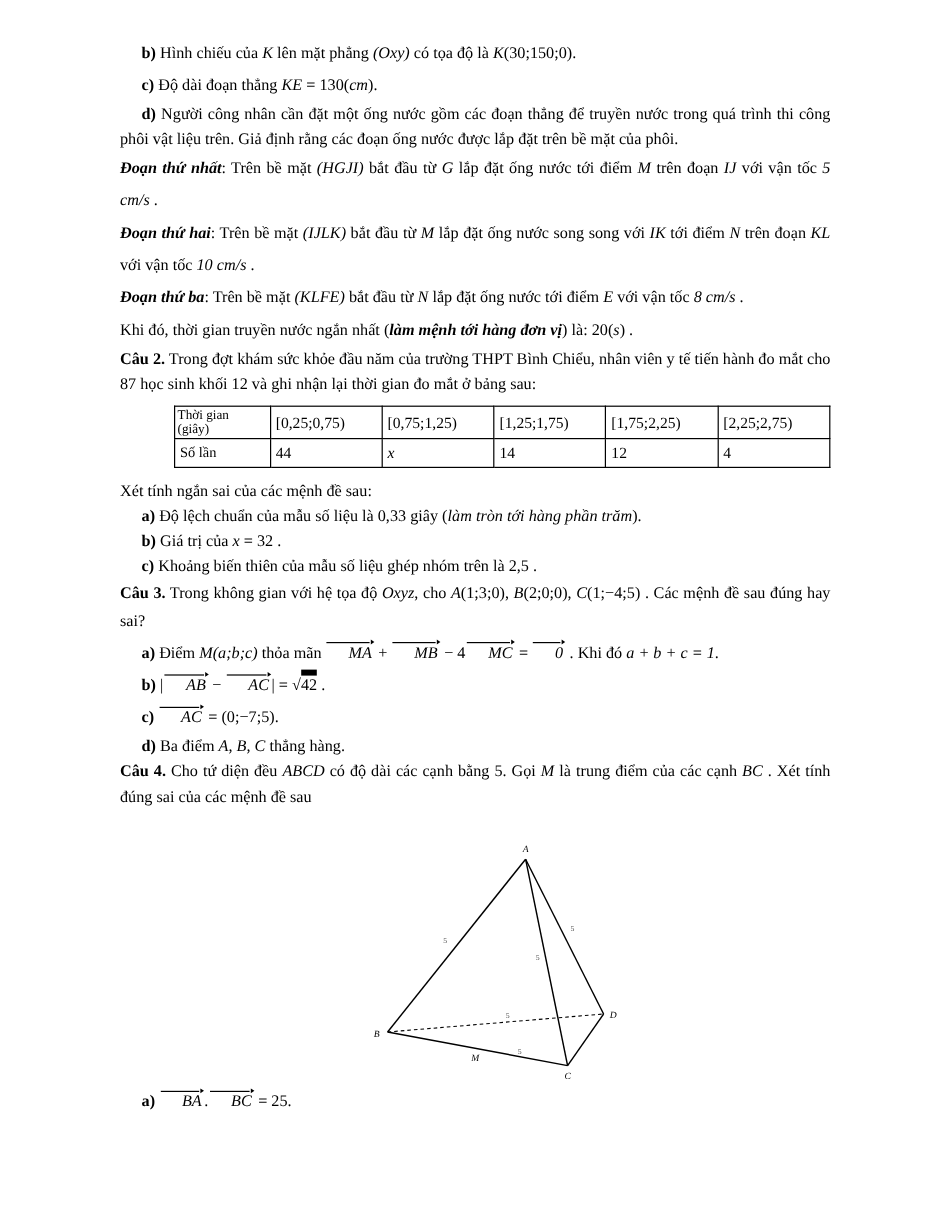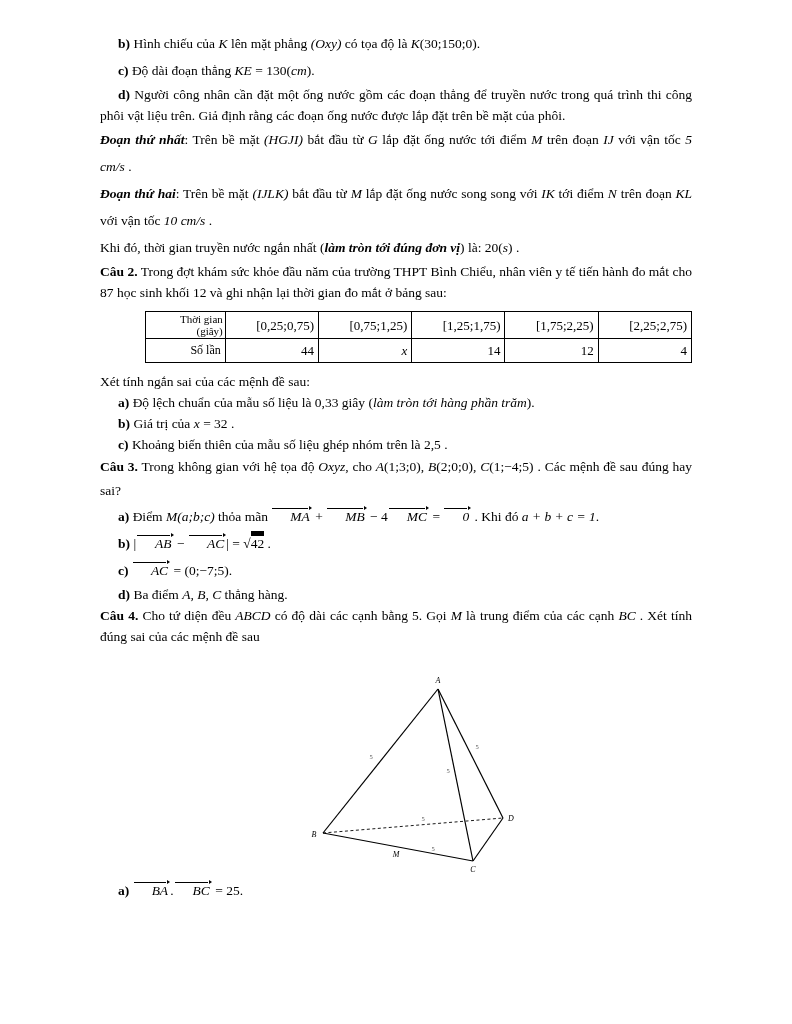--- a/index.html
+++ b/index.html
@@ -36,21 +36,21 @@
   }
   .seg-v::after {
     content:""; position:absolute; top:-1px; right:0;
     width:0; height:0;
     border-left:3.5px solid #000;
     border-top:2px solid transparent; border-bottom:2px solid transparent;
   }
 
   table.freq { border-collapse:collapse; margin:8px 0 8px 45px; }
   table.freq td {
-    border:1px solid #000; text-align:right; vertical-align:middle;
+    border:1px solid #000; text-align:left; vertical-align:middle;
     font-size:13px; padding:1px 4px; height:20px;
   }
   table.freq td.rowhead { font-size:11px; line-height:12px; width:78px; padding:1px 2px; }
   table.freq td.rowhead2 { font-size:12px; }
   table.freq td.cell { width:86px; }
   table.freq .ital { font-style:italic; }
 
   .figure-wrap { margin:28px 0 4px 205px; width:235px; height:200px; }
   .figure-wrap svg { display:block; }
   .vlabel { font-family:"Liberation Serif", serif; font-size:8px; font-style:italic; fill:#000; }
@@ -67,21 +67,22 @@
 <body>
 
 <div class="page">
   <div class="content">
 
     <p class="p ind lh27"><span class="seg-b">b) </span><span class="seg-n">Hình chiếu của </span><span class="seg-i">K</span><span class="seg-n"> lên mặt phẳng </span><span class="seg-i">(Oxy)</span><span class="seg-n"> có tọa độ là </span><span class="seg-i">K</span><span class="seg-n">(30;150;0)</span><span class="seg-n">.</span></p>
     <p class="p ind lh27"><span class="seg-b">c) </span><span class="seg-n">Độ dài đoạn thẳng </span><span class="seg-i">KE</span><span class="seg-n"> = 130(</span><span class="seg-i">cm</span><span class="seg-n">).</span></p>
     <p class="p ind"><span class="seg-b">d) </span><span class="seg-n">Người công nhân cần đặt một ống nước gồm các đoạn thẳng để truyền nước trong quá trình thi công phôi vật liệu trên. Giả định rằng các đoạn ống nước được lắp đặt trên bề mặt của phôi.</span></p>
     <p class="p lh27"><span class="seg-bi">Đoạn thứ nhất</span><span class="seg-n">: Trên bề mặt </span><span class="seg-i">(HGJI)</span><span class="seg-n"> bắt đầu từ </span><span class="seg-i">G</span><span class="seg-n"> lắp đặt ống nước tới điểm </span><span class="seg-i">M</span><span class="seg-n"> trên đoạn </span><span class="seg-i">IJ</span><span class="seg-n"> với vận tốc </span><span class="seg-i">5 cm/s</span><span class="seg-n"> .</span></p>
     <p class="p lh27"><span class="seg-bi">Đoạn thứ hai</span><span class="seg-n">: Trên bề mặt </span><span class="seg-i">(IJLK)</span><span class="seg-n"> bắt đầu từ </span><span class="seg-i">M</span><span class="seg-n"> lắp đặt ống nước song song với </span><span class="seg-i">IK</span><span class="seg-n"> tới điểm </span><span class="seg-i">N</span><span class="seg-n"> trên đoạn </span><span class="seg-i">KL</span><span class="seg-n"> với vận tốc </span><span class="seg-i">10 cm/s</span><span class="seg-n"> .</span></p>
-    <p class="p lh27"><span class="seg-n">Khi đó, thời gian truyền nước ngắn nhất (</span><span class="seg-bi">làm tròn tới đúng đơn vị</span><span class="seg-n">) là: </span><span class="seg-n">20(</span><span class="seg-i">s</span><span class="seg-n">) .</span></p>
+    <p class="p lh27"><span class="seg-bi">Đoạn thứ ba</span><span class="seg-n">: Trên bề mặt </span><span class="seg-i">(KLFE)</span><span class="seg-n"> bắt đầu từ </span><span class="seg-i">N</span><span class="seg-n"> lắp đặt ống nước tới điểm </span><span class="seg-i">E</span><span class="seg-n"> với vận tốc </span><span class="seg-i">8 cm/s</span><span class="seg-n"> .</span></p>
+    <p class="p lh27"><span class="seg-n">Khi đó, thời gian truyền nước ngắn nhất (</span><span class="seg-bi">làm mệnh tới hàng đơn vị</span><span class="seg-n">) là: </span><span class="seg-n">20(</span><span class="seg-i">s</span><span class="seg-n">) .</span></p>
     <p class="p"><span class="seg-b">Câu 2.</span><span class="seg-n"> Trong đợt khám sức khỏe đầu năm của trường THPT Bình Chiểu, nhân viên y tế tiến hành đo mắt cho 87 học sinh khối 12 và ghi nhận lại thời gian đo mắt ở bảng sau:</span></p>
 
     <table class="freq">
       <tbody>
         <tr>
           <td class="rowhead">
             <div>Thời gian</div>
             <div>(giây)</div>
           </td>
           <td class="cell">[0,25;0,75)</td>

